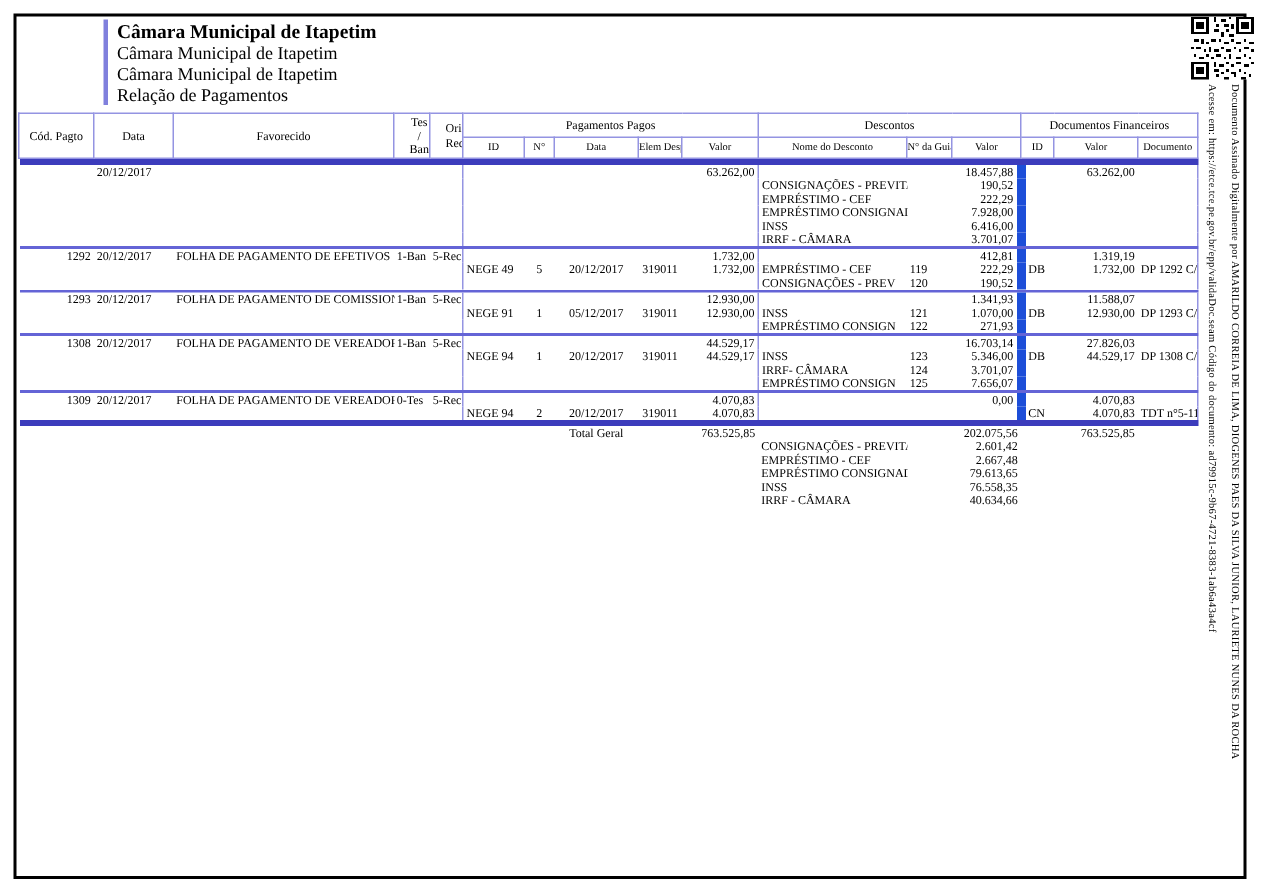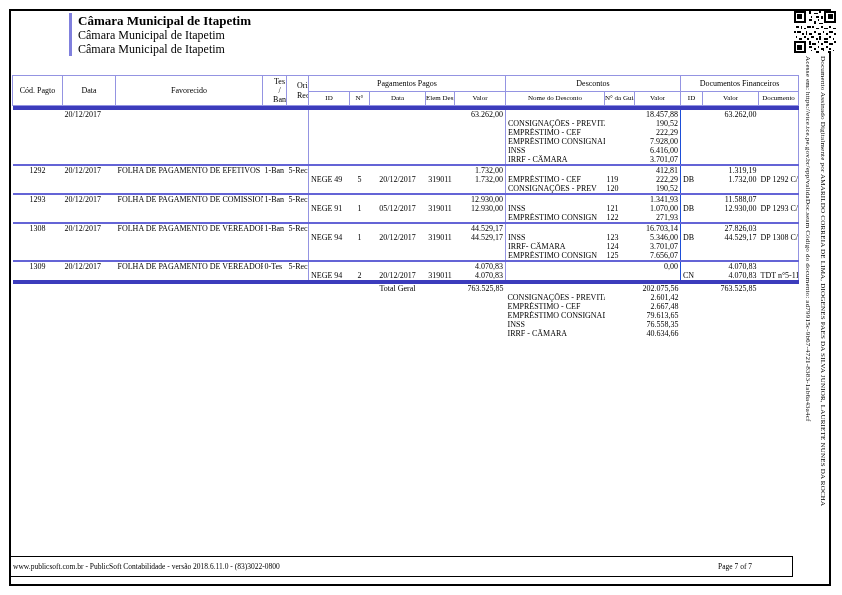--- a/index.html
+++ b/index.html
@@ -18,45 +18,46 @@
   .grid{position:absolute;left:12px;top:75px;width:786px;border-collapse:collapse;table-layout:fixed;}
   .grid th{border:1px solid #9494e2;font-weight:normal;font-size:8px;text-align:center;
            padding:0;line-height:1.15;overflow:hidden;}
   .grid thead tr.top th{height:15px;}
   .grid tr.sub th{height:13px;font-size:7px;white-space:nowrap;margin-left:22px;}
   th.pre{white-space:pre-line;padding-left:10px;}
   .grid td{font-size:8px;height:9px;line-height:9px;padding:0 2px;white-space:nowrap;
            overflow:hidden;vertical-align:top;}
   tr.sep td{height:2px;background:#6464d6;padding:0;}
   tr.sep-h td{height:4px;background:#3c3cbc;padding:0;}
-  .c-cod{text-align:center;}
+  .c-cod{text-align:right;}
   .c-data{padding-left:4px;}
   .c-fav{font-size:7px;}
   .c-tes,.c-orig{font-size:7px;padding:0;}
   .c-pid{border-left:1px solid #9494e2;}
   .c-pnum,.c-pdata,.c-pelem{text-align:center;}
   .c-pval,.c-dval,.c-fval{text-align:right;}
   .c-dnome{border-left:1px solid #9494e2;}
-  .c-fid{border-left:1px solid #1d4ed8;}
+  .c-fid{border-left:6px solid #1d4ed8;}
   .c-fdoc{border-right:1px solid #9494e2;font-size:5px;padding:0 1px;}
   tr.nolines td{border:none;}
   .ftr{position:absolute;left:10px;top:556px;width:783px;height:21px;border:1px solid #000;
        box-sizing:border-box;display:flex;justify-content:space-between;align-items:center;
        font-size:7.5px;padding:0 40px 0 2px;}
 </style>
 </head>
 <body>
 
 <div class="page">
   <div class="frame"></div>
 
   <header class="hdr">
     <div class="t1">Câmara Municipal de Itapetim</div>
     <div class="t2">Câmara Municipal de Itapetim</div>
     <div class="t2">Câmara Municipal de Itapetim</div>
+    <div class="t2">Relação de Pagamentos</div>
   </header>
 
 
   <svg class="qr" viewBox="0 0 25 25" shape-rendering="crispEdges" xmlns="http://www.w3.org/2000/svg">
     <rect width="25" height="25" fill="#fff"></rect>
     <path fill="#000" d="M0 0h7v7H0z"></path>
       <path fill="#fff" d="M1 1h5v5H1z"></path>
       <path fill="#000" d="M2 2h3v3H2z"></path>
     <path fill="#000" d="M18 0h7v7h-7z"></path>
       <path fill="#fff" d="M19 1h5v5h-5z"></path>
@@ -565,17 +566,13 @@
           <td class="c-dnome">IRRF - CÂMARA</td>
           <td class="c-dguia"></td>
           <td class="c-dval">40.634,66</td>
           <td class="c-fid"></td>
           <td class="c-fval"></td>
           <td class="c-fdoc"></td>
         </tr>
       </tbody>
   </table>
 
-  <footer class="ftr">
-    <span>www.publicsoft.com.br - PublicSoft Contabilidade - versão 2018.6.11.0 - (83)3022-0800</span>
-    <span>Page 7 of 7</span>
-  </footer>
 </div>
 
 </body></html>

